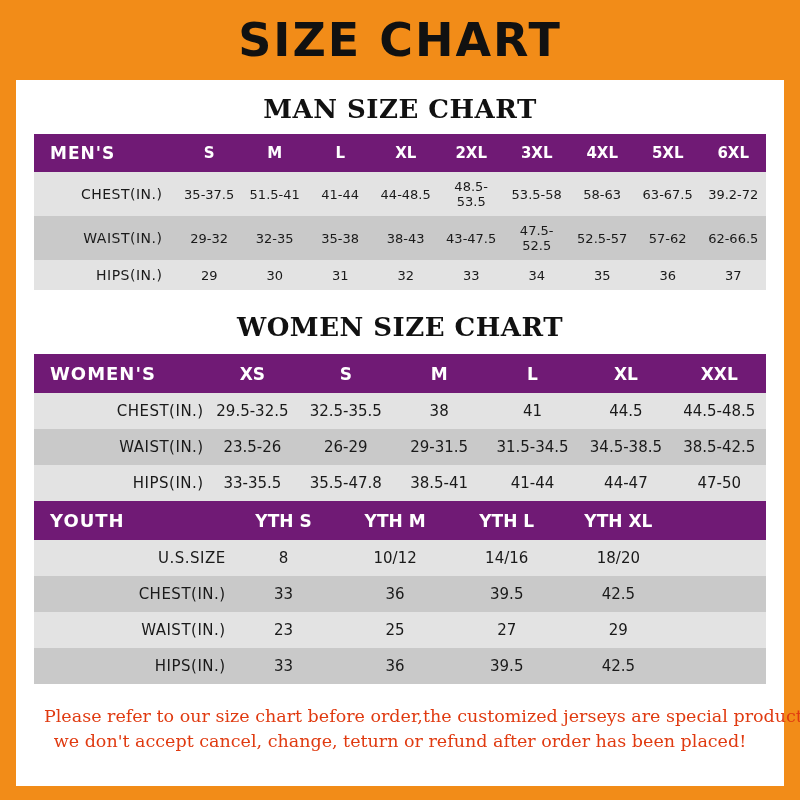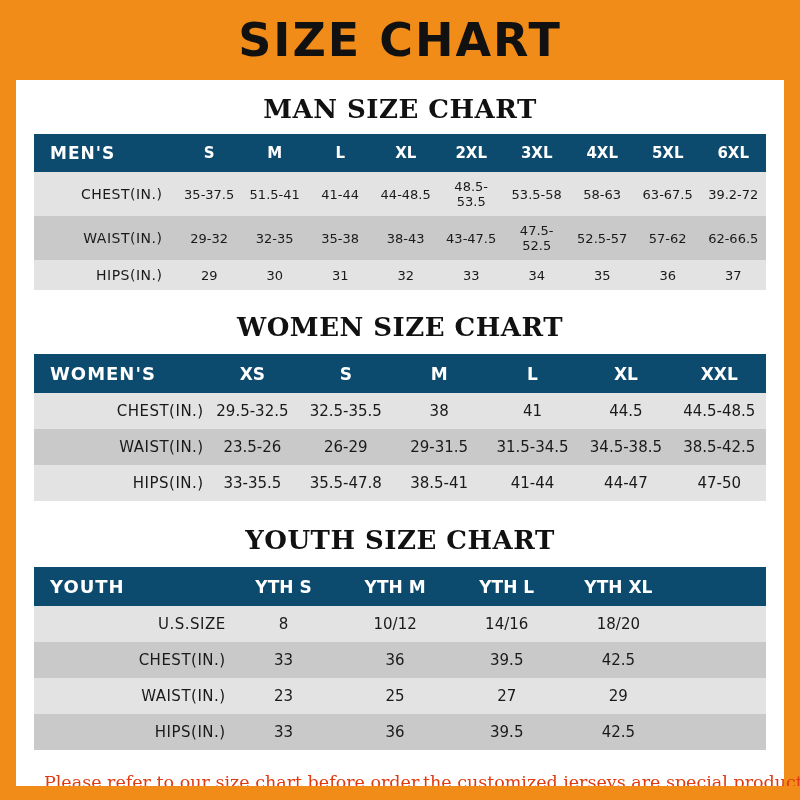--- a/index.html
+++ b/index.html
@@ -60,21 +60,21 @@
     border-collapse: collapse;
     table-layout: fixed;
   }
   table.chart td, table.chart th {
     text-align: center;
     vertical-align: middle;
     font-family: "DejaVu Sans", sans-serif;
   }
   
   table.chart thead tr {
-    background: #0c4a6e;
+    background: #701a75;
   }
   table.chart thead th {
     color: #ffffff;
     font-weight: bold;
     padding: 9px 2px;
   }
   table.chart thead th.rowhead {
     text-align: left;
     padding-left: 16px;
     letter-spacing: 1px;
@@ -239,21 +239,20 @@
             <td>38.5-41</td>
             <td>41-44</td>
             <td>44-47</td>
             <td>47-50</td>
           </tr>
         </tbody>
       </table>
     </div>
 
     <div class="sec-youth">
-      <div class="section-title">YOUTH SIZE CHART</div>
       <table class="chart">
         <thead>
           <tr>
             <th class="rowhead" style="width:24%">YOUTH</th>
             <th>YTH S</th>
             <th>YTH M</th>
             <th>YTH L</th>
             <th>YTH XL</th>
             <th style="width:12%"></th>
           </tr>

